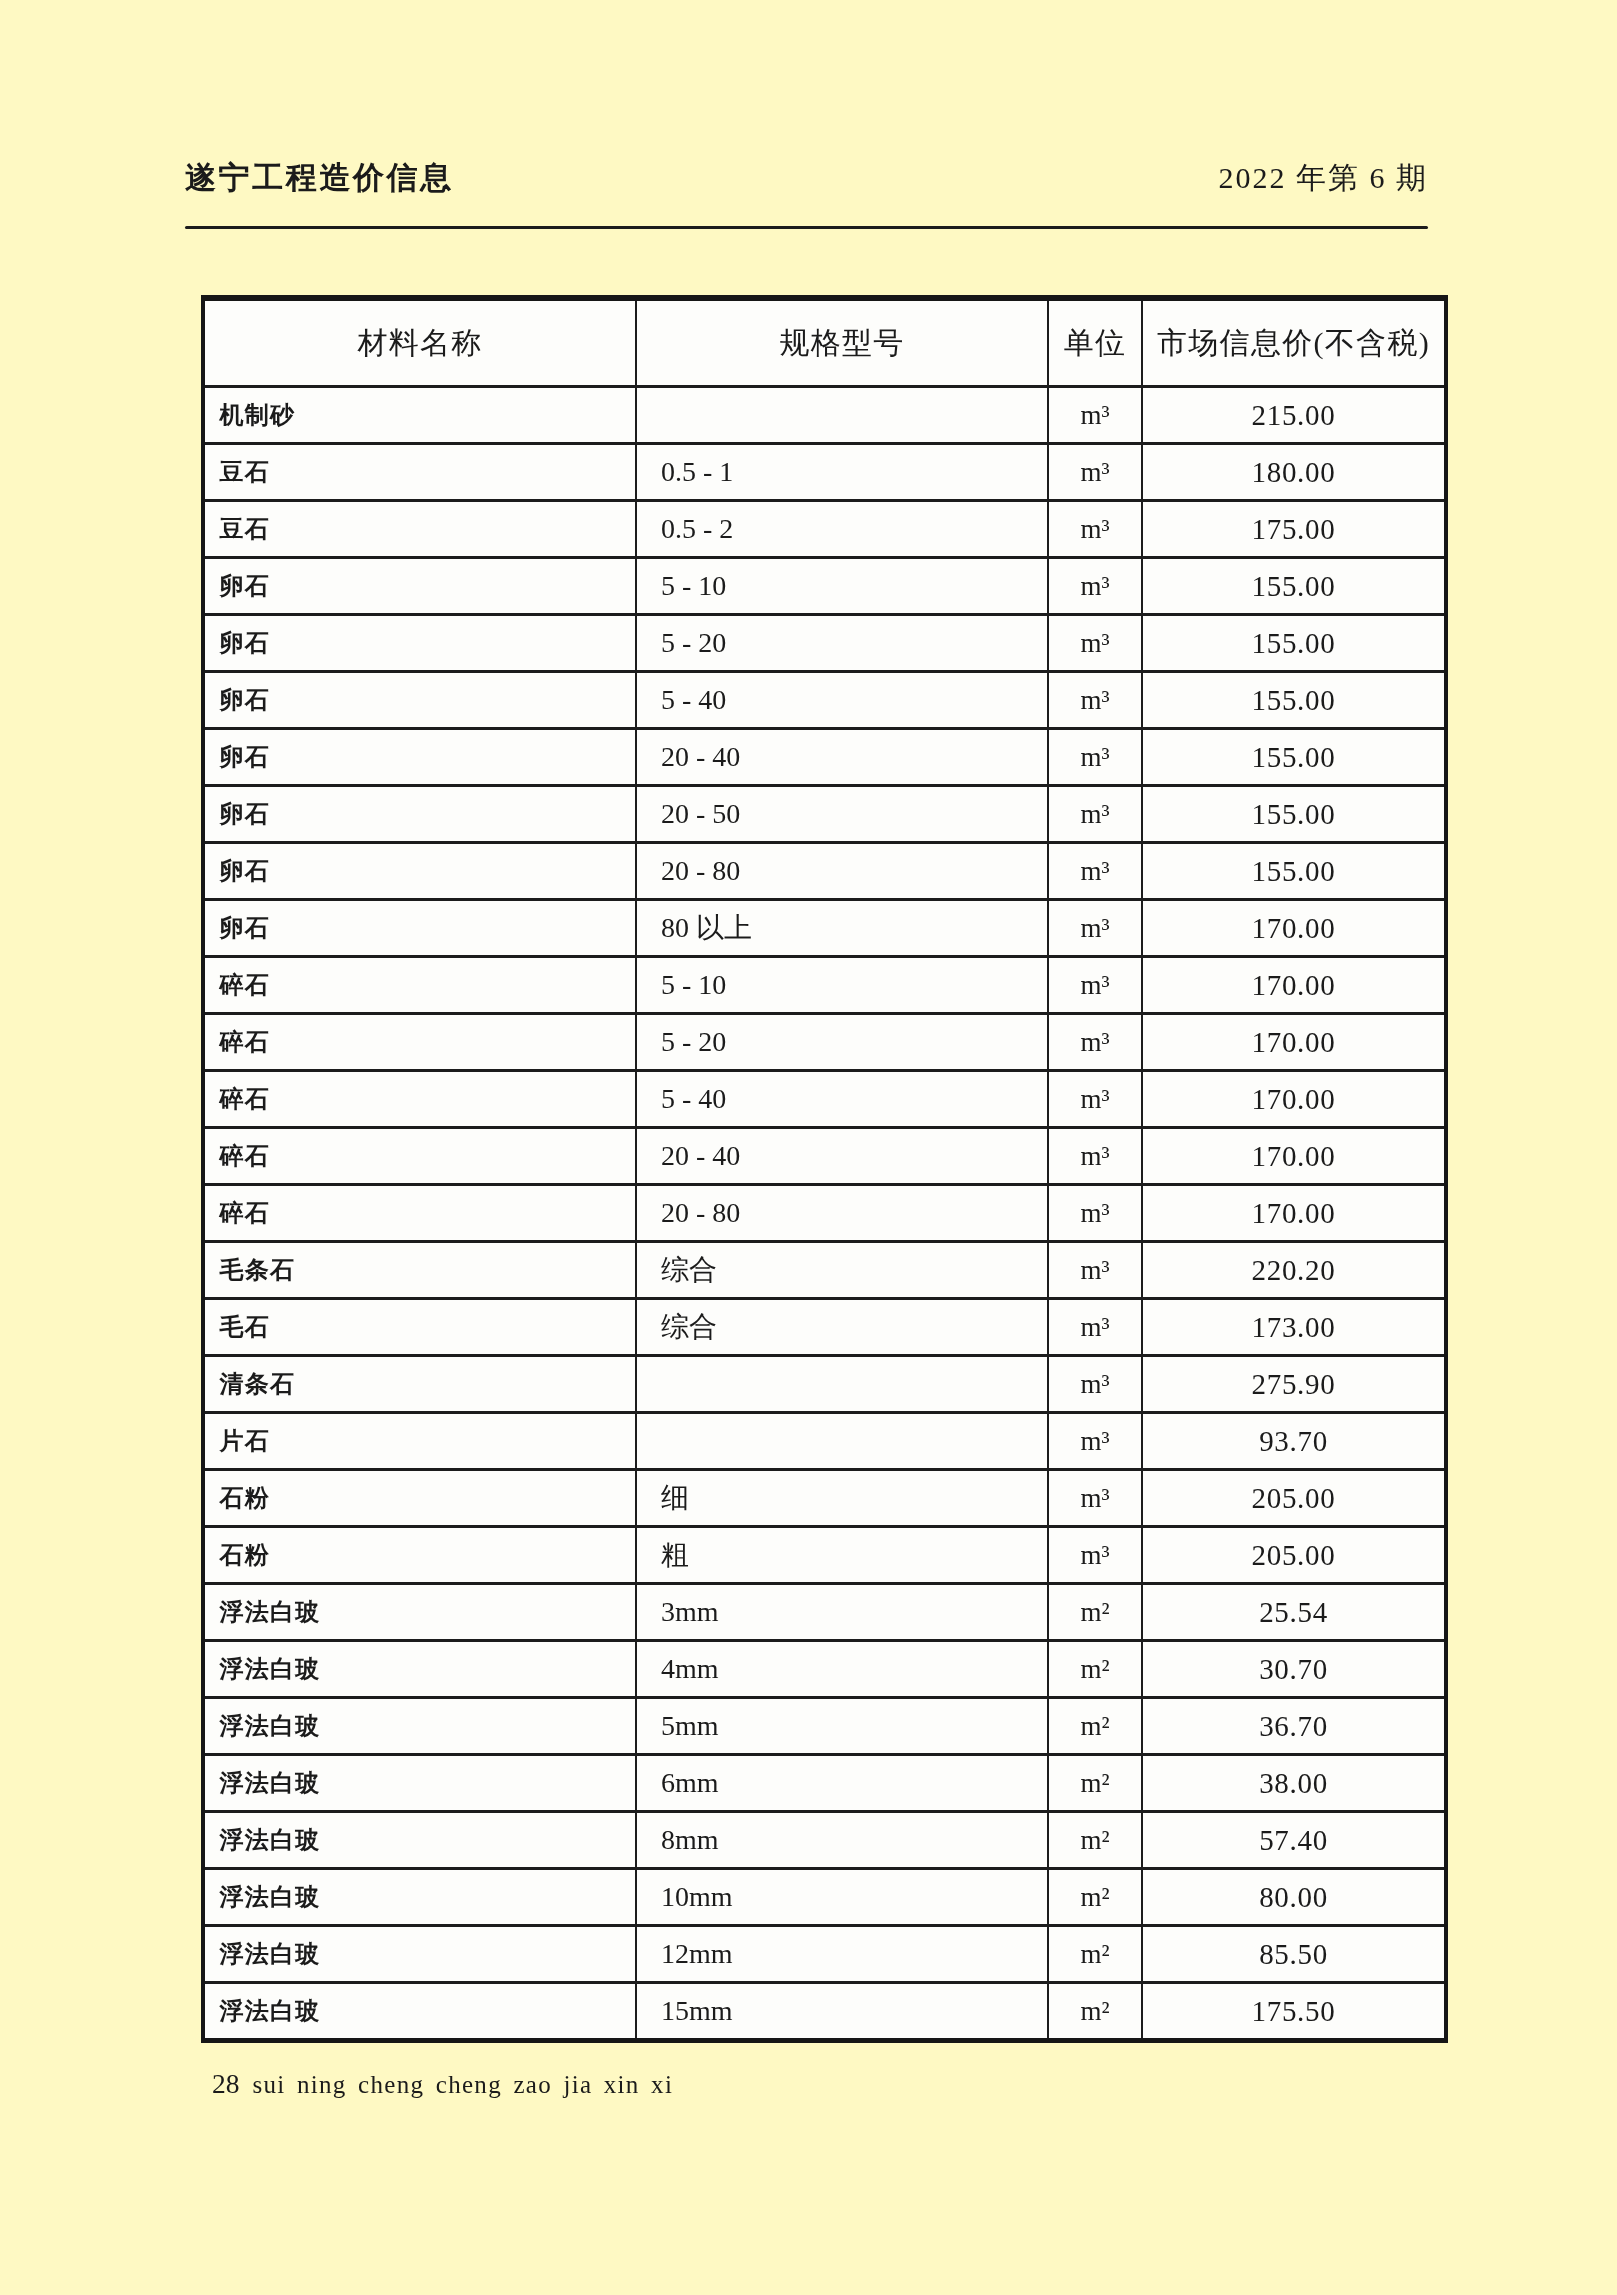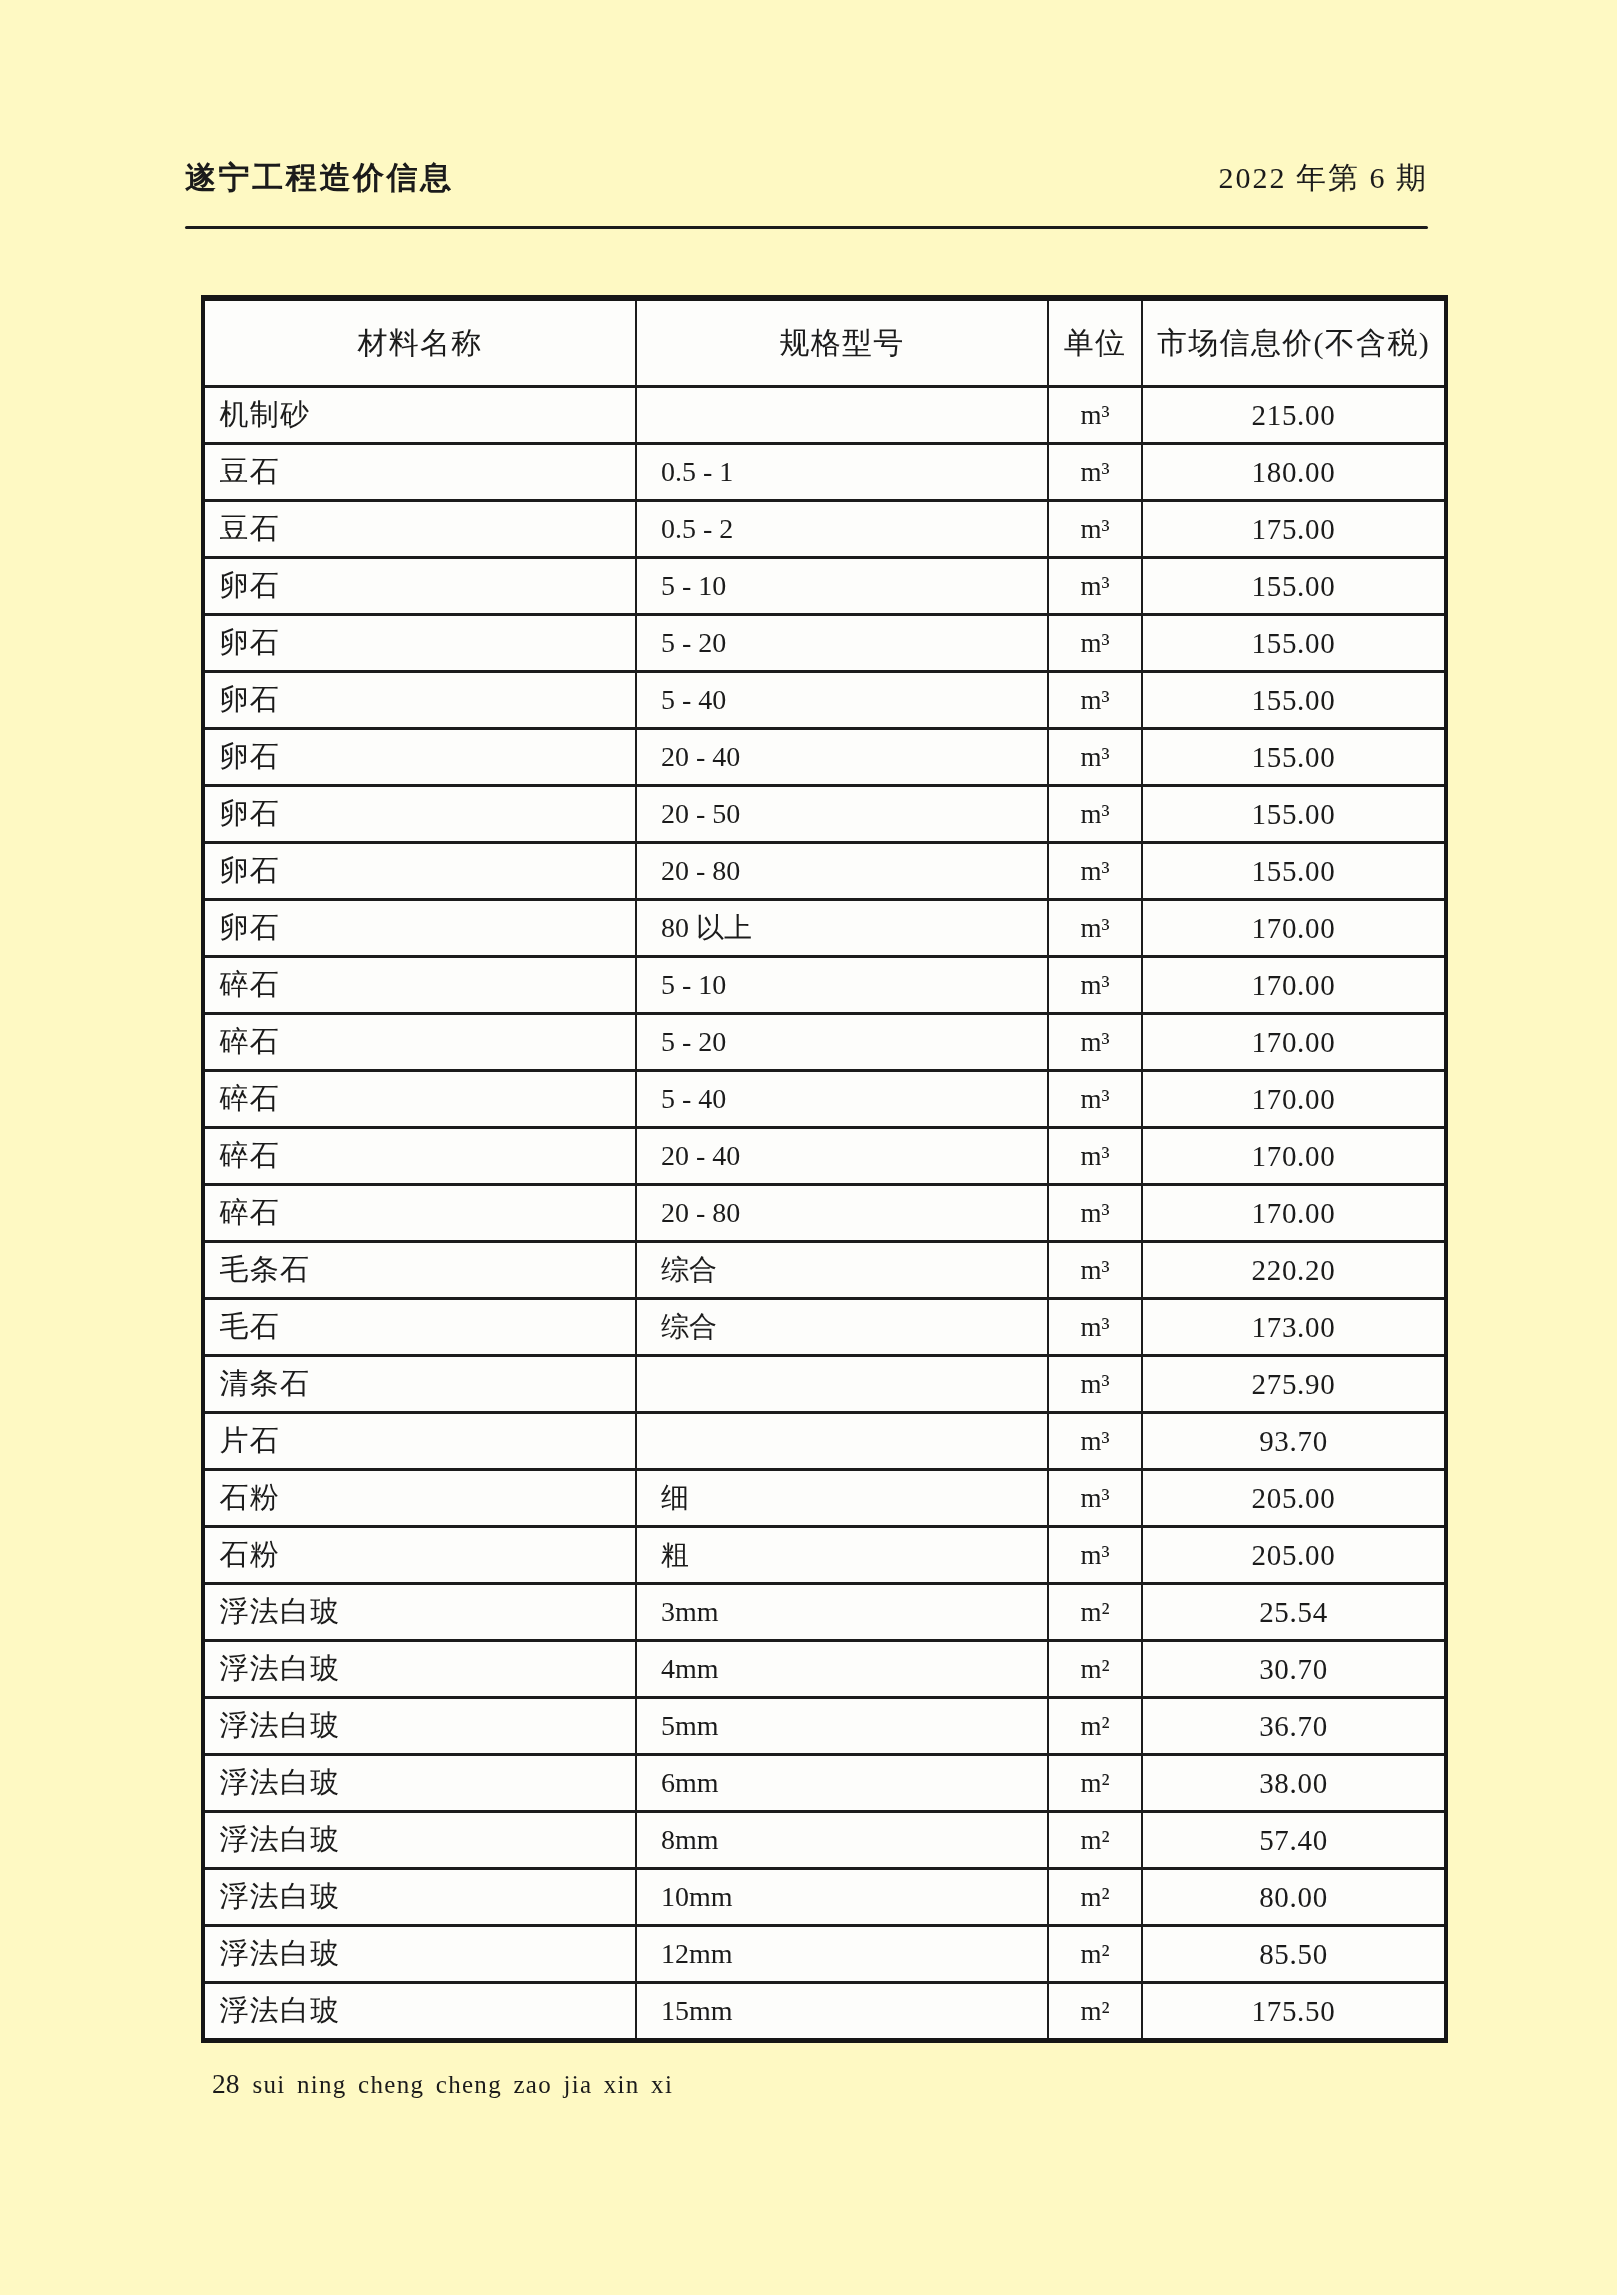--- a/index.html
+++ b/index.html
@@ -76,22 +76,23 @@
     height: 84px;
     font-size: 30px;
     font-weight: 500;
     text-align: center;
     letter-spacing: 1.3px;
   }
   .price-table td { height: 54px; }
   td.col-material {
     text-align: left;
     padding-left: 14.4px;
-    font-size: 29px;
+    font-size: 24px;
     letter-spacing: 1.3px;
+    font-weight: bold;
   }
   td.col-spec {
     text-align: left;
     padding-left: 24px;
     font-size: 28px;
   }
   td.col-unit {
     text-align: center;
     font-size: 27px;
   }

